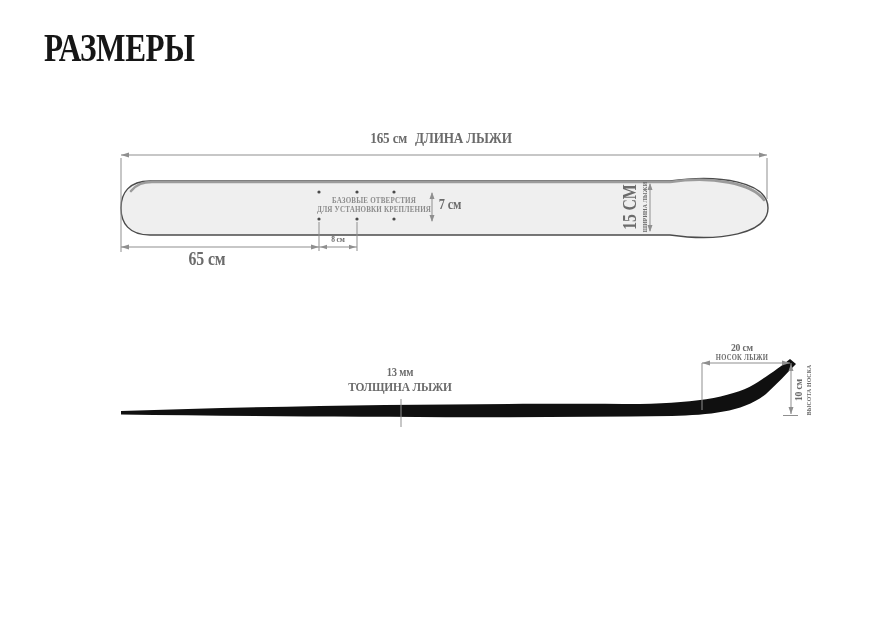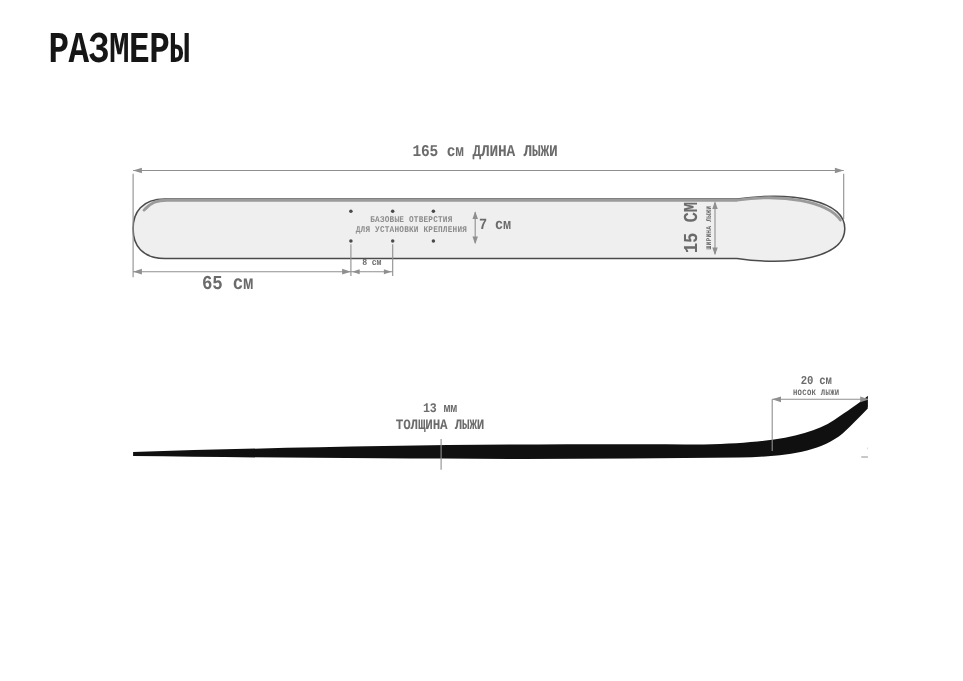--- a/index.html
+++ b/index.html
@@ -1,18 +1,19 @@
 <!DOCTYPE html>
 <html><head>
 <meta charset="utf-8">
 <style>
   html,body{margin:0;padding:0;background:#ffffff;}
   .canvas{
     position:relative;width:789px;height:619px;background:#ffffff;overflow:hidden;
-    font-family:Liberation Mono, monospace;
+    font-family:Liberation Serif, serif;
+    padding-left:40px;
   }
   svg{position:absolute;left:0;top:0;}
   .page-title{
     position:absolute;left:44px;top:24px;
     font-size:40px;font-weight:800;color:#161616;
     transform:scaleX(.78);transform-origin:left top;
     white-space:nowrap;letter-spacing:-.5px;
   }
   .lbl{
     position:absolute;white-space:nowrap;text-align:center;

